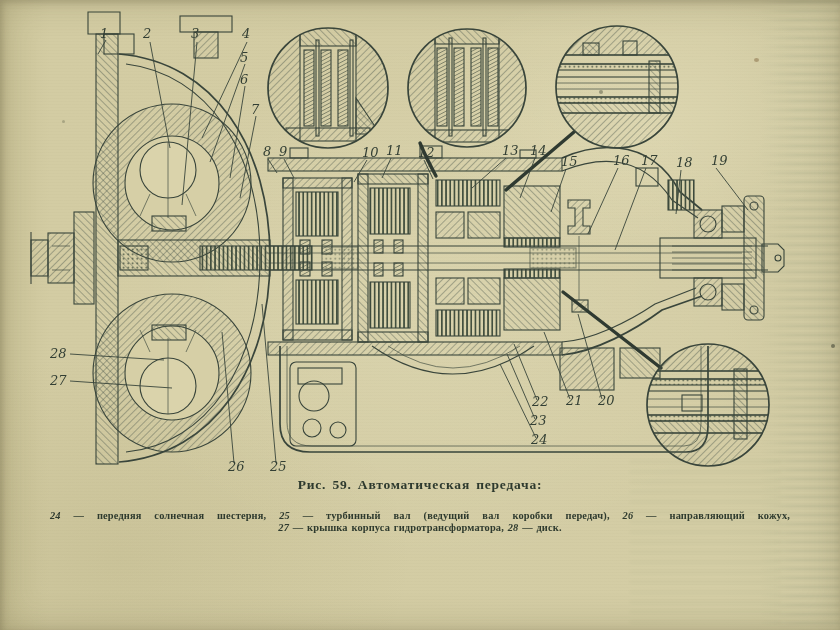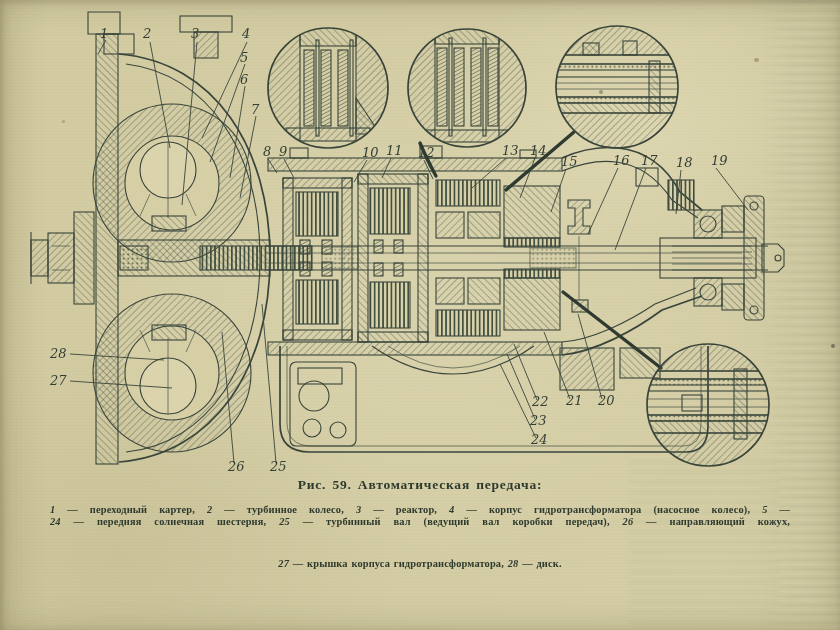--- a/index.html
+++ b/index.html
@@ -43,27 +43,27 @@
   svg .conn{stroke:#2f3a31;stroke-width:3.4;stroke-linecap:round;fill:none;}
   svg .lead{stroke:#39453b;stroke-width:.9;fill:none;}
   svg text.co{
     font-family:"DejaVu Serif","Liberation Serif",serif;
     font-style:italic;font-size:13px;fill:#333f34;
   }
 
   .caption{position:absolute;left:50px;top:477px;width:740px;color:#2e3a2e;}
   .cap-title{
     text-align:center;font-size:13.5px;font-weight:700;letter-spacing:.8px;
-    margin-bottom:11px;word-spacing:2px;
+    margin-bottom:17px;word-spacing:2px;
   }
   .cap-line{
     font-size:10.4px;font-weight:700;line-height:12.1px;letter-spacing:.15px;
     text-align:justify;text-align-last:justify;word-spacing:1px;
   }
-  .cap-line.center{text-align:center;text-align-last:center;margin-top:30px;}
+  .cap-line.center{text-align:center;text-align-last:center;}
   .cap-line i{font-style:italic;}
 </style>
 </head>
 <body>
 
 <div class="page">
 
   <div class="bleed"></div>
   <div class="bleed2"></div>
   <div class="speck sp1"></div>
@@ -356,18 +356,17 @@
       <text class="co" x="531" y="444">24</text>
       <text class="co" x="270" y="471">25</text>
       <text class="co" x="228" y="471">26</text>
       <text class="co" x="50" y="385">27</text>
       <text class="co" x="50" y="358">28</text>
     </g>
   </svg>
 
   <div class="caption">
     <div class="cap-title">Рис. 59. Автоматическая передача:</div>
-    <div class="cap-line"><i>1</i> — переходный картер, <i>2</i> — турбинное колесо, <i>3</i> — реактор, <i>4</i> — корпус гидротрансформатора (насосное колесо), <i>5</i> —</div>
     <div class="cap-line"><i>24</i> — передняя солнечная шестерня, <i>25</i> — турбинный вал (ведущий вал коробки передач), <i>26</i> — направляющий кожух,</div>
     <div class="cap-line center"><i>27</i> — крышка корпуса гидротрансформатора, <i>28</i> — диск.</div>
   </div>
 
 </div>
 
 </body></html>

